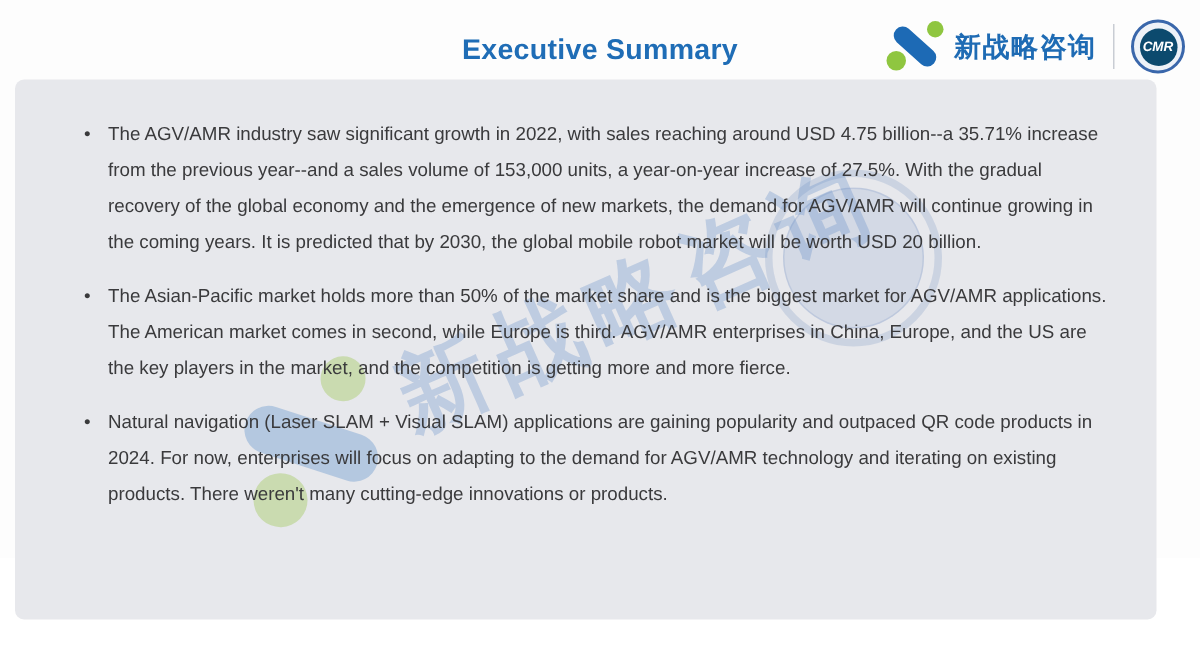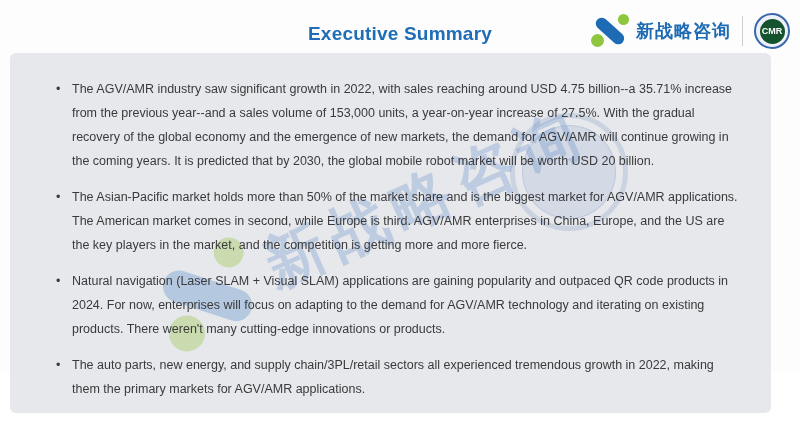--- a/index.html
+++ b/index.html
@@ -41,22 +41,22 @@
     line-height:40px;
   }
   .brand-divider { width:1px; height:30px; background:#c9cdd4; margin:0 4px; }
   .badge {
     width:36px; height:36px; border-radius:50%;
     border:2px solid #3a67ab; background:#eef2f8; box-sizing:border-box;
     display:flex; align-items:center; justify-content:center;
   }
   .badge-core {
     width:25px; height:25px; border-radius:50%;
-    background:#14532d; color:#ffffff;
-    font-size:9px; font-weight:bold; 
+    background:#0c4a6e; color:#ffffff;
+    font-size:9px; font-weight:bold; font-style:italic;
     display:flex; align-items:center; justify-content:center;
   }
 
   
   .panel {
     position:absolute; left:10px; top:53px;
     width:761px; height:360px;
     background:#e7e8ec; border-radius:6px;
     overflow:hidden;
   }
@@ -144,18 +144,17 @@
         <span class="dot-a"></span>
         <span class="dot-b"></span>
       </span>
       <span class="wm-text">新战略咨询</span>
     </div>
 
     <ul class="bullets">
       <li>The AGV/AMR industry saw significant growth in 2022, with sales reaching around USD 4.75 billion--a 35.71% increase from the previous year--and a sales volume of 153,000 units, a year-on-year increase of 27.5%. With the gradual recovery of the global economy and the emergence of new markets, the demand for AGV/AMR will continue growing in the coming years. It is predicted that by 2030, the global mobile robot market will be worth USD 20 billion.</li>
       <li>The Asian-Pacific market holds more than 50% of the market share and is the biggest market for AGV/AMR applications. The American market comes in second, while Europe is third. AGV/AMR enterprises in China, Europe, and the US are the key players in the market, and the competition is getting more and more fierce.</li>
       <li>Natural navigation (Laser SLAM + Visual SLAM) applications are gaining popularity and outpaced QR code products in 2024. For now, enterprises will focus on adapting to the demand for AGV/AMR technology and iterating on existing products. There weren't many cutting-edge innovations or products.</li>
-      <li>The auto parts, new energy, and supply chain/3PL/retail sectors all experienced tremendous growth in 2022, making them the primary markets for AGV/AMR applications.</li>
     </ul>
 
   </div>
 
 </div>
 
 </body></html>

